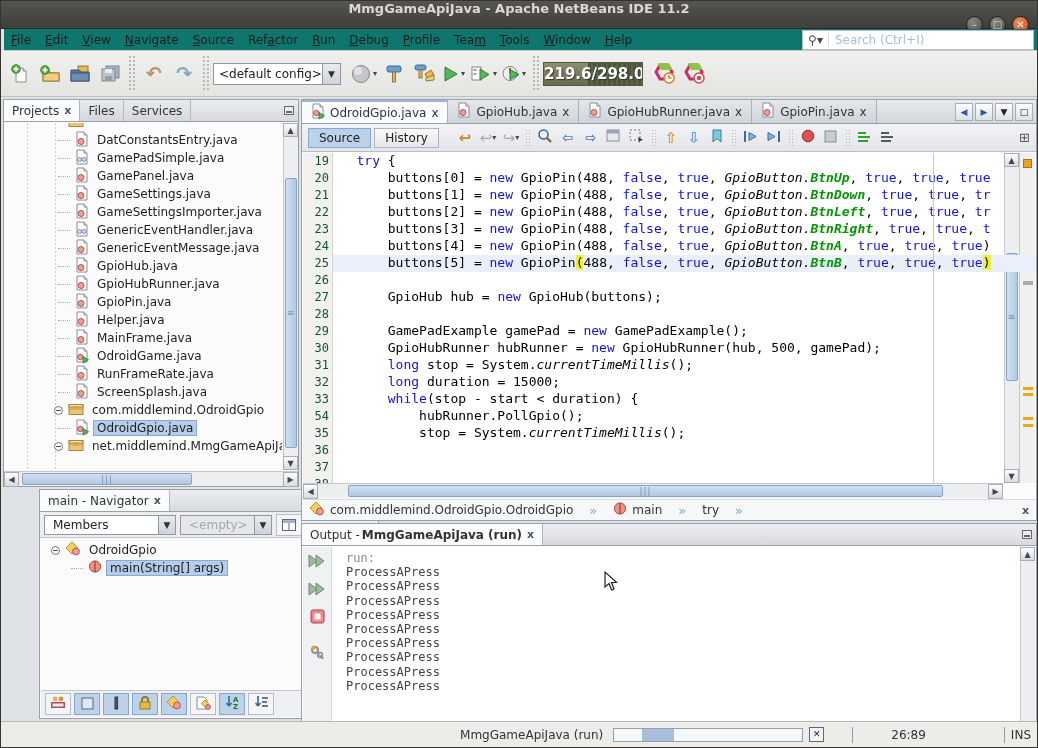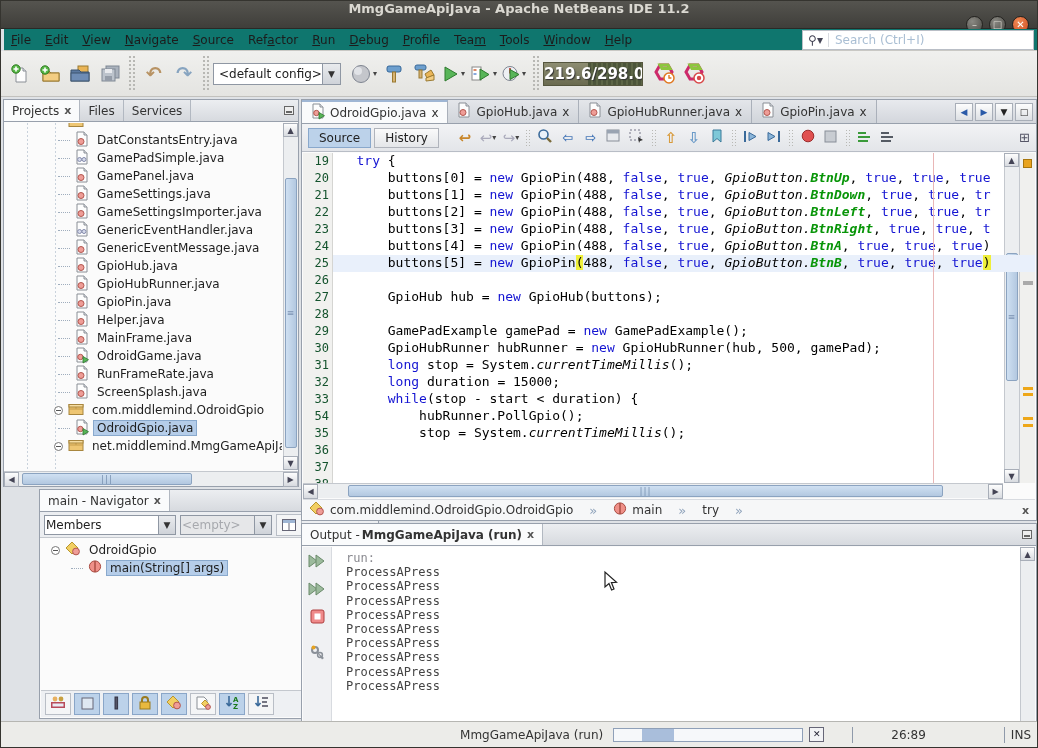--- a/index.html
+++ b/index.html
@@ -77,21 +77,21 @@
   .tree-row { height:18px; display:flex; align-items:center; gap:5px; font-size:12px; color:#1e1e1e; white-space:nowrap; position:relative; }
   .tree-row .lbl { padding:0 3px; }
   .tree-row.selected .lbl { background:#b5cde9; outline:1px solid #89a9cd; }
   .tree-row .dash { width:12px; border-top:1px dotted #9fadbd; }
   .handle { width:9px; height:9px; border:1px solid #777; border-radius:50%; position:relative; background:#fff; flex:0 0 9px; }
   .handle::after { content:""; position:absolute; left:1px; right:1px; top:3px; height:1px; background:#555; }
   
   #nav-filter { height:26px; display:flex; align-items:center; gap:4px; padding:0 4px;
     background:#eceef1; border-bottom:1px solid #c4c8ce; }
   .combo { height:20px; border:1px solid #8f97a3; background:#fff; display:flex; align-items:center; }
-  .combo .val { flex:1; font-size:12px; padding-left:1px; color:#222; }
+  .combo .val { flex:1; font-size:12px; padding-left:8px; color:#222; }
   .combo .cdd { width:17px; height:100%; background:linear-gradient(#e9ebee,#cfd3d9); border-left:1px solid #8f97a3;
     font-size:9px; text-align:center; line-height:18px; color:#333; }
   .combo.disabled { background:#e6e7e9; }
   .combo.disabled .val { color:#a7a9ae; }
   #nav-tree { padding-top:3px; }
   #nav-toolbar { position:absolute; left:1px; right:1px; bottom:1px; height:27px; background:#eef0f3;
     border-top:1px solid #c4c8ce; display:flex; align-items:center; gap:3px; padding-left:4px; }
   .nav-tb-btn { width:26px; height:22px; border:1px solid #b9bec6; background:#f4f5f6;
     display:flex; align-items:center; justify-content:center; }
   .nav-tb-btn.toggled { background:#bcd2ea; border-color:#8aa6c8; }

